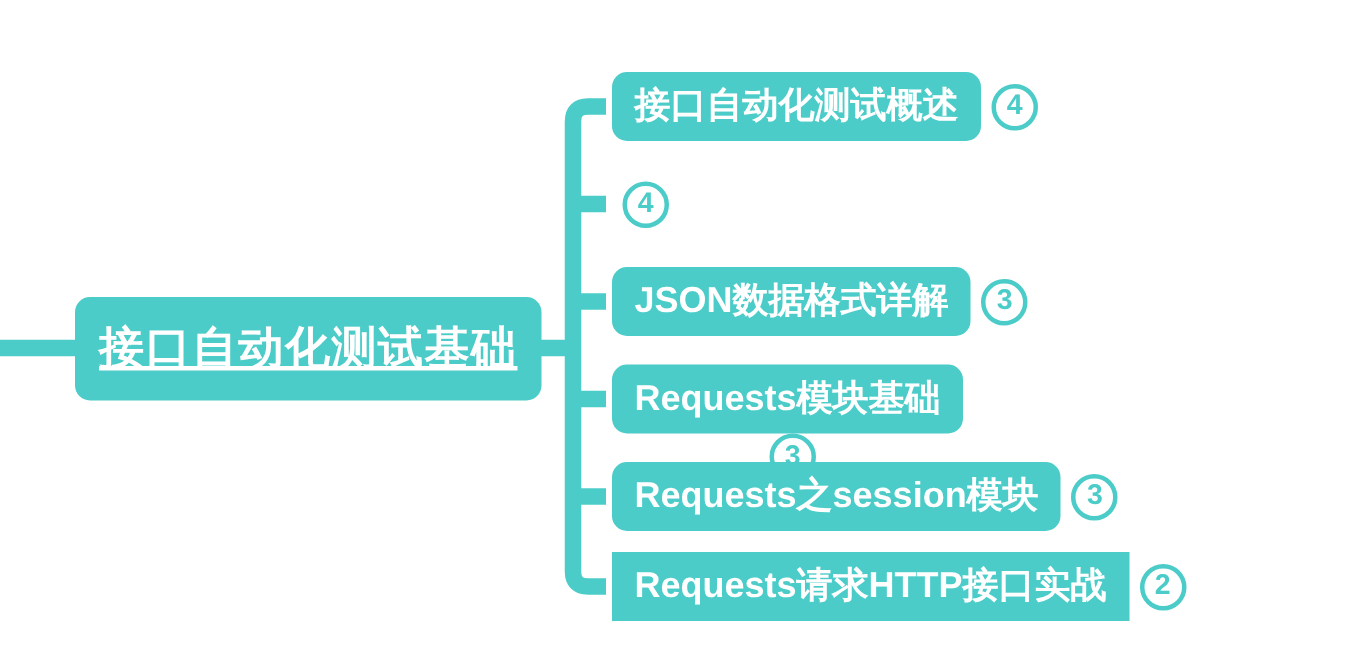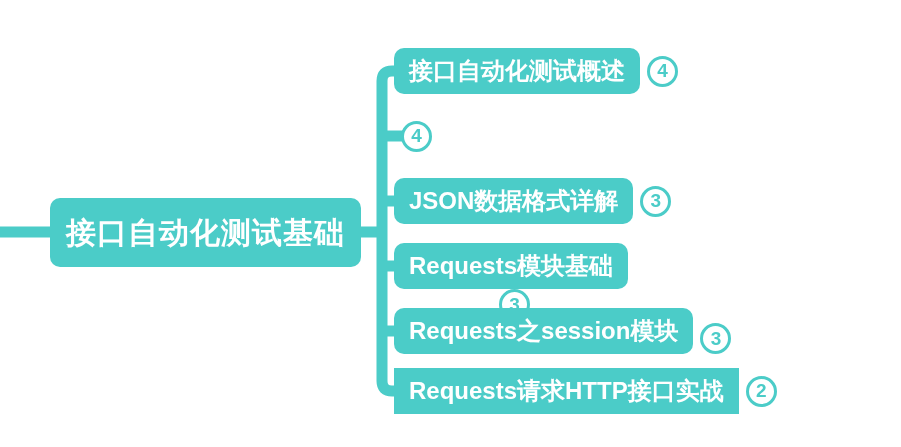--- a/index.html
+++ b/index.html
@@ -23,34 +23,35 @@
     height: 447px;
   }
   .node {
     position: absolute;
     box-sizing: border-box;
     background: #4bccc8;
     color: #ffffff;
     font-weight: bold;
     white-space: nowrap;
     text-align: center;
+    text-decoration: underline;
   }
   .root-node {
     left: 50px;
     top: 198px;
     height: 69px;
     line-height: 69px;
     padding: 0 16px;
     font-size: 30px;
     border-radius: 10px;
     letter-spacing: 1px;
   }
   .branch-row {
     position: absolute;
-    left: 394px;
+    left: 408px;
     height: 46px;
     display: flex;
     align-items: center;
   }
   .branch-node {
     position: relative;
     height: 46px;
     line-height: 46px;
     padding: 0 15px;
     font-size: 24px;
@@ -112,21 +113,21 @@
         <div class="count-badge">4</div>
       </div>
       <div class="branch-row" style="top: 178px;">
         <div class="branch-node">JSON数据格式详解</div>
         <div class="count-badge">3</div>
       </div>
       <div class="branch-row" style="top: 243px; flex-direction: column;">
         <div class="branch-node">Requests模块基础</div>
         <div class="count-badge">3</div>
       </div>
-      <div class="branch-row" style="top: 308px; align-items: flex-end;">
+      <div class="branch-row" style="top: 308px;">
         <div class="branch-node">Requests之session模块</div>
         <div class="count-badge">3</div>
       </div>
       <div class="branch-row" style="top: 368px;">
         <div class="branch-node">Requests请求HTTP接口实战</div>
         <div class="count-badge">2</div>
       </div>
     </div>
 
 </div>

